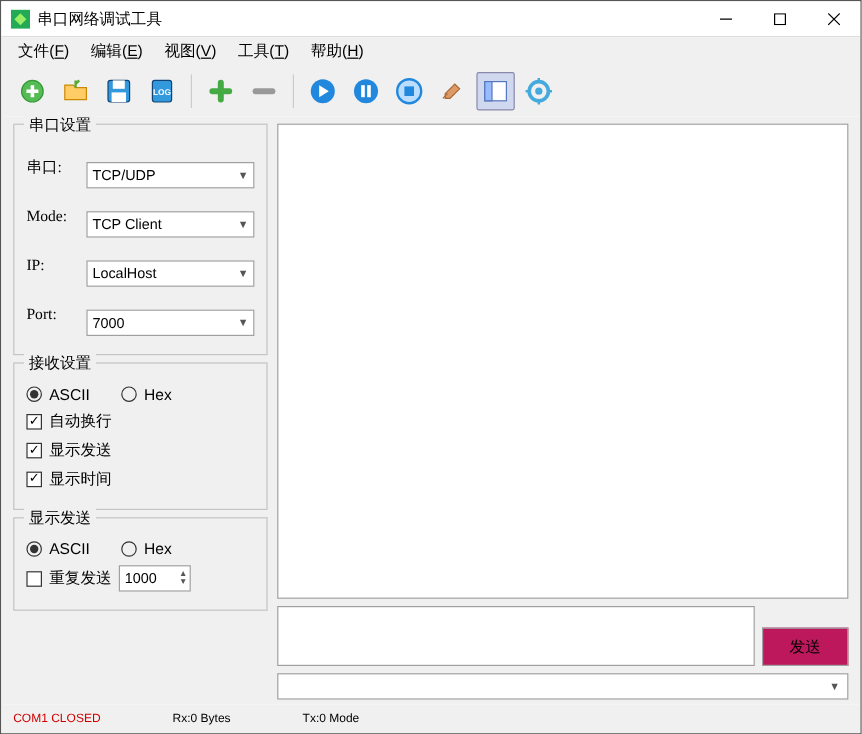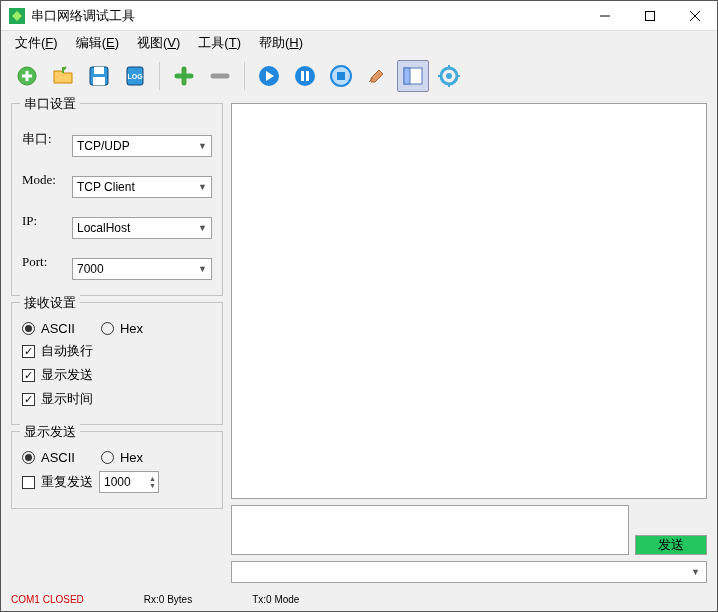--- a/index.html
+++ b/index.html
@@ -33,21 +33,21 @@
 .radio, .check { display: flex; align-items: center; gap: 6px; cursor: pointer; font-size: 13px; }
 .radio .circ { width: 13px; height: 13px; border: 1px solid #333; border-radius: 50%; display: flex; align-items: center; justify-content: center; }
 .radio.sel .circ::after { content: ""; width: 7px; height: 7px; background: #333; border-radius: 50%; }
 .check .box { width: 13px; height: 13px; border: 1px solid #333; background: #fff; display: flex; align-items: center; justify-content: center; font-size: 11px; line-height: 1; }
 .spin { width: 60px; height: 22px; border: 1px solid #a0a0a0; background: #fff; display: flex; align-items: center; padding: 0 2px 0 4px; font-family: monospace; font-size: 12px; justify-content: space-between; }
 .spin .arrows { display: flex; flex-direction: column; font-size: 7px; line-height: 1; cursor: pointer; color: #555; }
 
 .rx-area { flex: 1; background: #fff; border: 1px solid #a0a0a0; min-height: 340px; }
 .send-row { display: flex; gap: 6px; }
 .tx-area { flex: 1; height: 50px; background: #fff; border: 1px solid #a0a0a0; }
-.send-btn { width: 72px; height: 20px; align-self: flex-end; background: #22c55e; border: 1px solid #a0a0a0; cursor: pointer; font-size: 13px; display:flex; align-items:center; justify-content:center; }
+.send-btn { width: 72px; height: 32px; align-self: flex-end; background: #be185d; border: 1px solid #a0a0a0; cursor: pointer; font-size: 13px; display:flex; align-items:center; justify-content:center; }
 .bottom-combo { height: 22px; background: #fff; border: 1px solid #a0a0a0; display: flex; align-items: center; justify-content: flex-end; padding: 0 6px; cursor: pointer; }
 
 .statusbar { height: 24px; display: flex; align-items: center; padding: 0 10px; background: #f0f0f0; font-size: 10px; gap: 60px; }
 .statusbar .port-status { color: #d00000; font-weight: 400; }
 </style>
 </head>
 <body>
 
 <div class="titlebar">
   <span class="app-icon">

